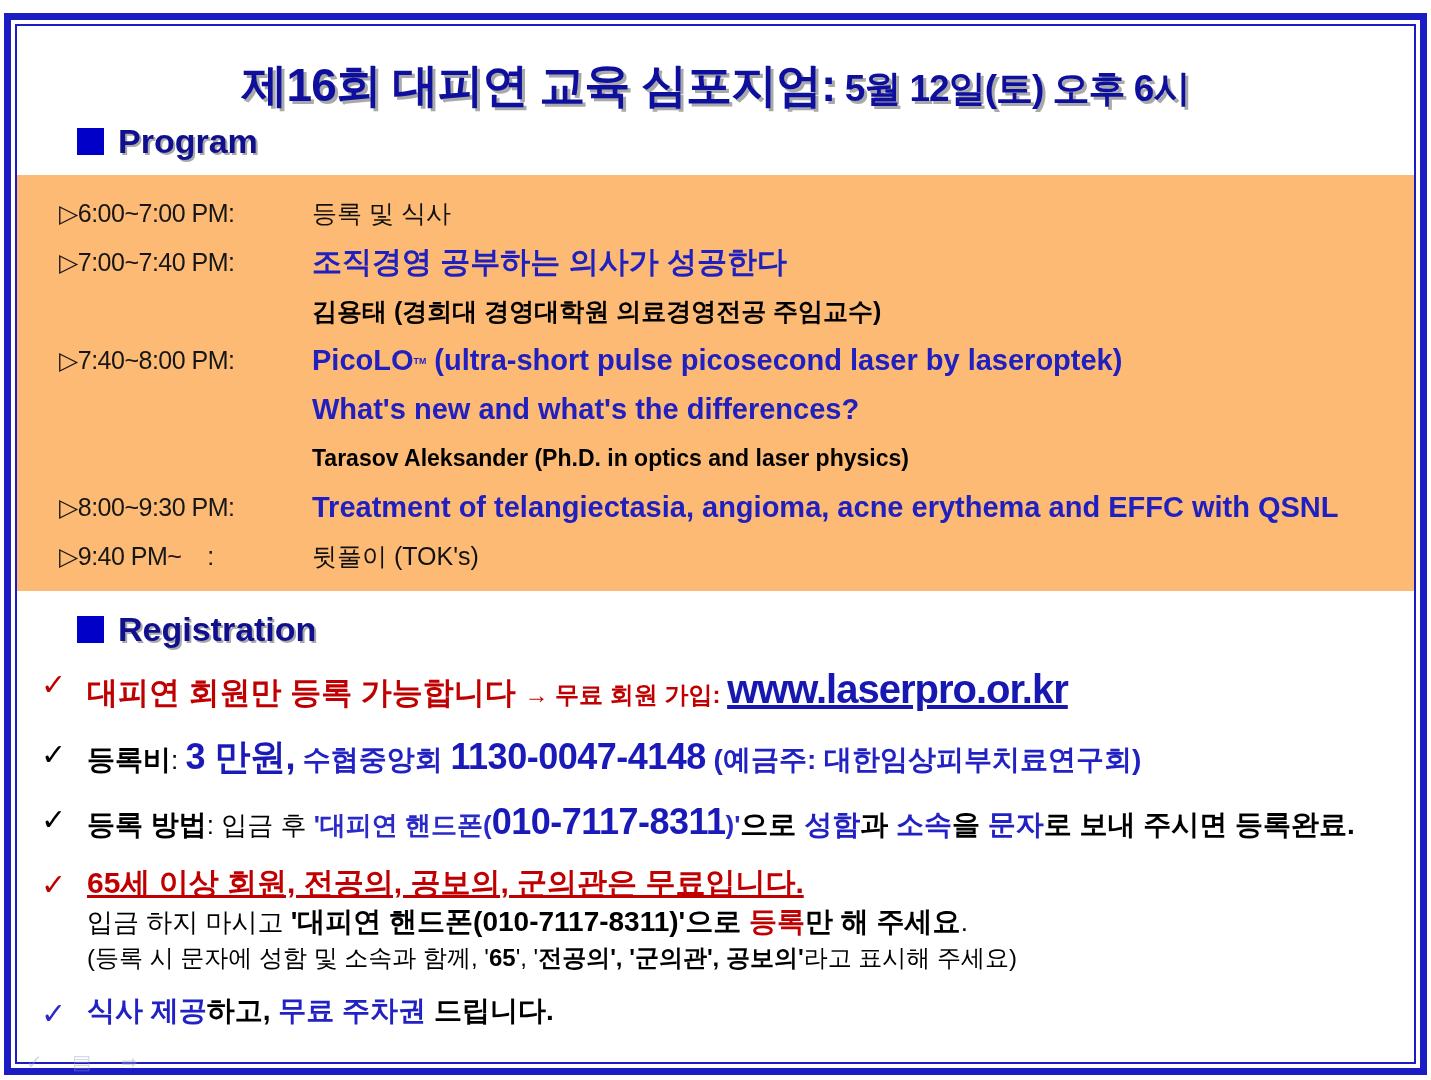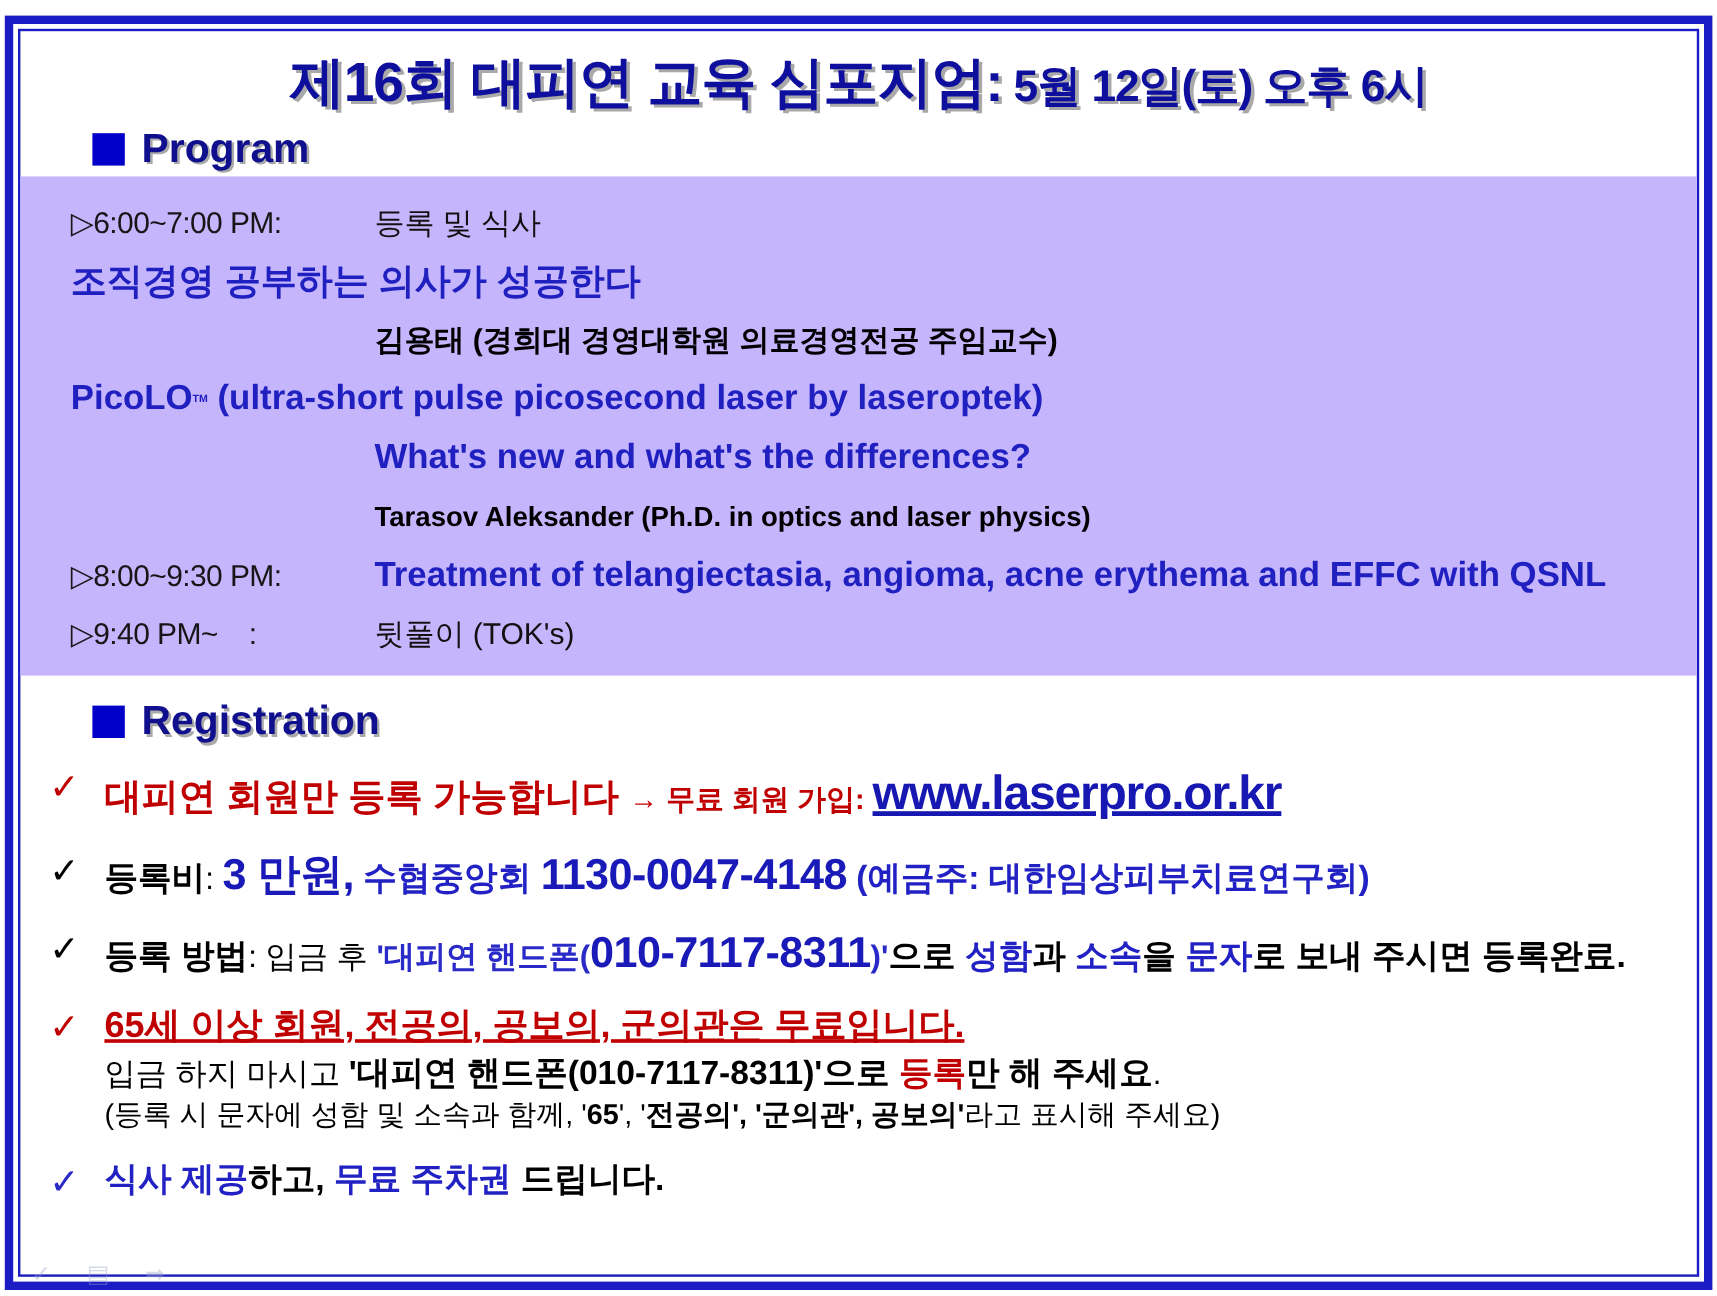--- a/index.html
+++ b/index.html
@@ -6,32 +6,32 @@
   body{
     width:1431px;height:1080px;position:relative;background:#ffffff;
     font-family:"Liberation Sans","DejaVu Sans",sans-serif;overflow:hidden;
   }
   
   .border-outer{position:absolute;top:13px;left:4px;right:4px;bottom:5px;border:7px solid #1C1CC4;}
   .border-inner{position:absolute;top:24px;left:15px;right:15px;bottom:16px;border:2px solid #1C1CC4;}
   .content{position:absolute;top:26px;left:17px;right:17px;bottom:18px;}
 
   
-  .title{ text-align:center;padding-top:12px;white-space:nowrap;
+  .title{ text-align:center;padding-top:29px;white-space:nowrap;
     color:#0F0F9E;font-weight:700;text-shadow:3px 3px 0 #A9A9A9;letter-spacing:-1px;}
   .title .main{font-size:46px;}
   .title .date{font-size:37px;}
 
   
   .sec-head{display:flex;align-items:center;margin:2px 0 0 12px;height:44px;padding-left:48px;}
   .sec-head .sq{width:27px;height:27px;background:#0000C8;margin-right:14px;flex:0 0 auto;}
   .sec-head .lbl{font-size:34px;font-weight:700;color:#10108E;text-shadow:2px 2px 0 #A9A9A9;}
 
   
-  .program-box{background:#c4b5fd;margin-top:1px;padding:14px 16px 10px 42px;}
+  .program-box{background:#fdba74;margin-top:12px;padding:14px 16px 10px 42px;}
   .p-row{display:flex;align-items:center;min-height:49px;}
   .p-time{flex:0 0 253px;font-size:25px;color:#161616;white-space:pre;letter-spacing:-0.5px;}
   .p-content{white-space:nowrap;}
 
   
   .sg-kr{color:#111;font-weight:400;font-size:25px;text-align:right;}
   .sg-kb{color:#2020C0;font-weight:700;font-size:30px;}
   .sg-sp{color:#000;font-weight:700;font-size:25px;}
   .sg-eb{color:#2020C0;font-weight:700;font-size:29px;}
   .sg-esp{color:#000;font-weight:700;font-size:23px;}
@@ -77,27 +77,29 @@
     <span class="sq"></span>
     <span class="lbl">Program</span>
   </div>
 
   <div class="program-box" id="program-rows">
       <div class="p-row">
         <span class="p-time">▷6:00~7:00 PM:</span>
         <span class="p-content"><span class="sg-kr">등록 및 식사</span></span>
       </div>
       <div class="p-row">
+        <span class="p-time">▷7:00~7:40 PM:</span>
         <span class="p-content"><span class="sg-kb">조직경영 공부하는 의사가 성공한다</span></span>
       </div>
       <div class="p-row">
         <span class="p-time"></span>
         <span class="p-content"><span class="sg-sp">김용태 (경희대 경영대학원 의료경영전공 주임교수)</span></span>
       </div>
       <div class="p-row">
+        <span class="p-time">▷7:40~8:00 PM:</span>
         <span class="p-content"><span class="sg-eb">PicoLO</span><span class="sg-eb sg-sup">TM</span><span class="sg-eb"> (ultra-short pulse picosecond laser by laseroptek)</span></span>
       </div>
       <div class="p-row">
         <span class="p-time"></span>
         <span class="p-content"><span class="sg-eb">What's new and what's the differences?</span></span>
       </div>
       <div class="p-row">
         <span class="p-time"></span>
         <span class="p-content"><span class="sg-esp">Tarasov Aleksander (Ph.D. in optics and laser physics)</span></span>
       </div>

